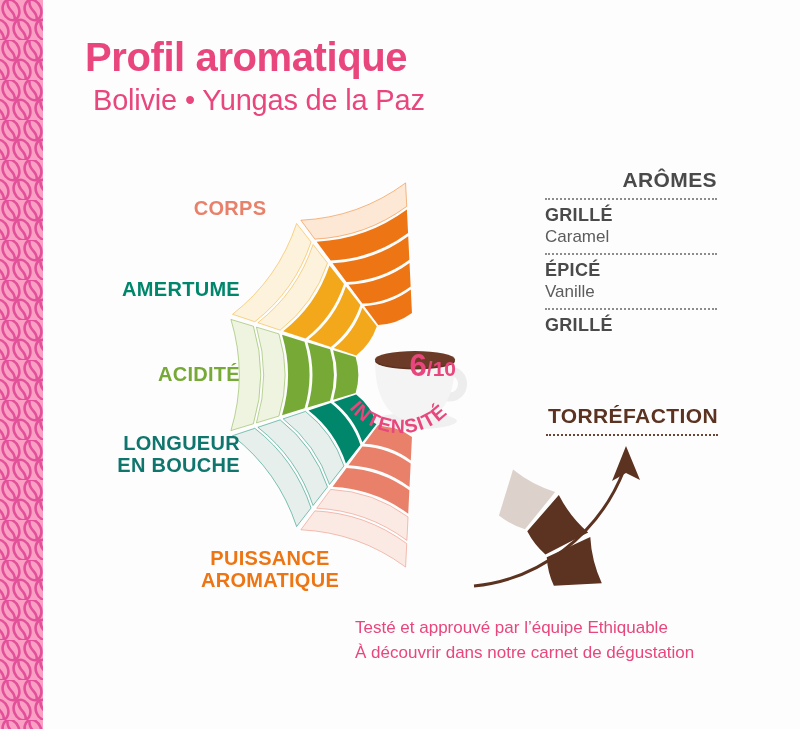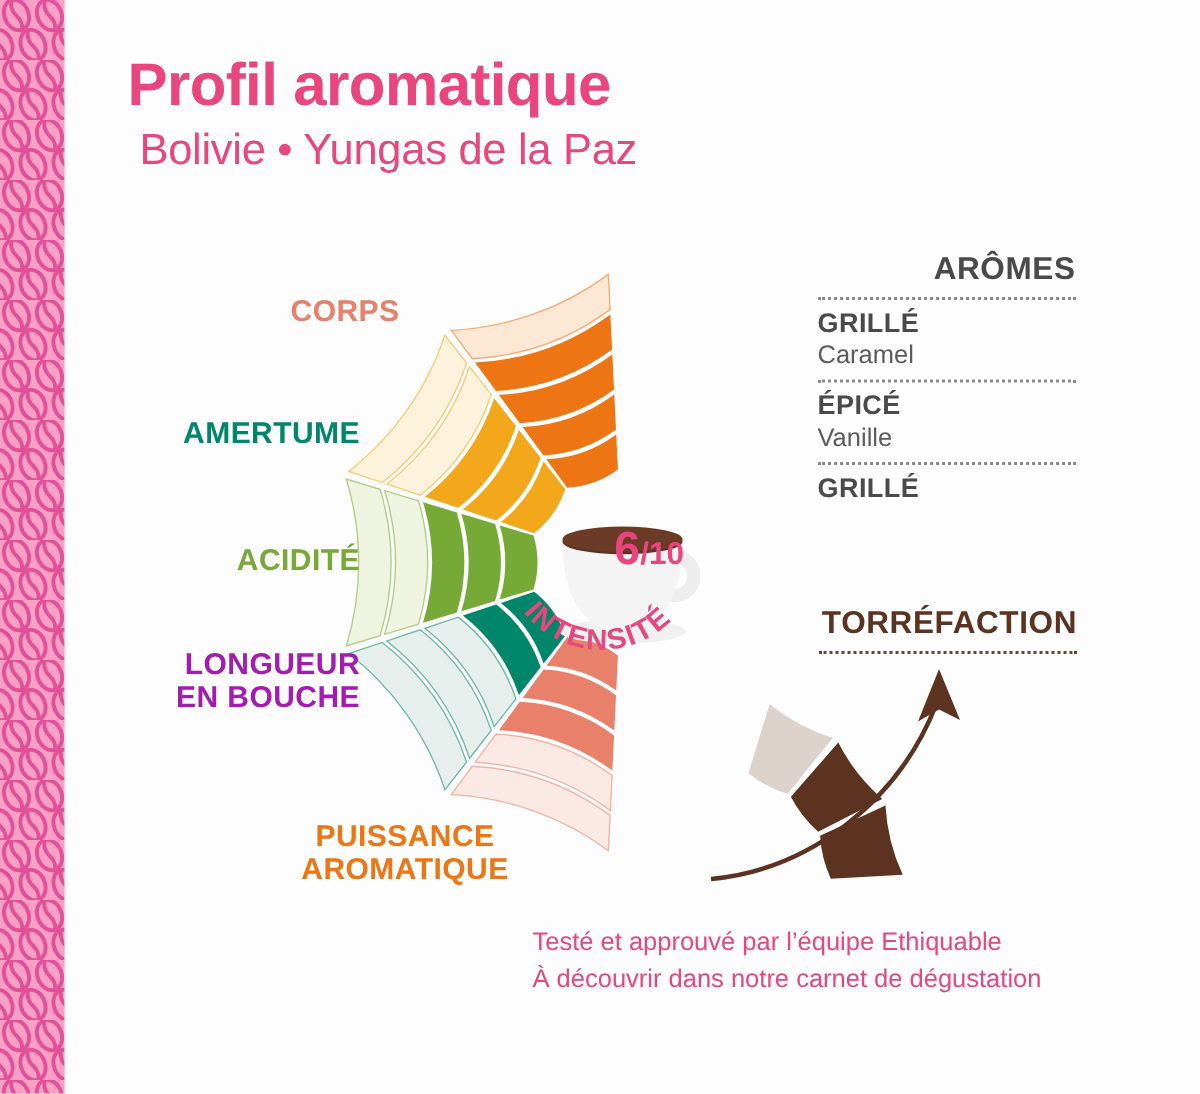--- a/index.html
+++ b/index.html
@@ -33,21 +33,21 @@
   #wheel-svg{display:block;overflow:visible;}
 
   .axis-label{
     position:absolute;font-weight:bold;font-size:20px;
     letter-spacing:0.3px;text-align:right;line-height:1.12;
     white-space:pre-line;
   }
   #label-corps{left:150px;top:197px;width:160px;color:#E8806A;text-align:center;}
   #label-amertume{left:80px;top:278px;width:160px;color:#00866B;}
   #label-acidite{left:80px;top:363px;width:160px;color:#76A935;}
-  #label-longueur{left:60px;top:432px;width:180px;color:#a21caf;}
+  #label-longueur{left:60px;top:432px;width:180px;color:#0f766e;}
   #label-puissance{left:165px;top:547px;width:210px;color:#ED7513;text-align:center;}
 
   
   #aromas{position:absolute;left:545px;top:168px;width:172px;}
   #aromas-title{
     font-size:21px;font-weight:bold;color:#4A4A4A;
     text-align:right;letter-spacing:0.4px;margin:0;
   }
   .dotted{
     border-top:2px dotted #8C8C8C;height:0;margin:6px 0 5px 0;width:100%;

